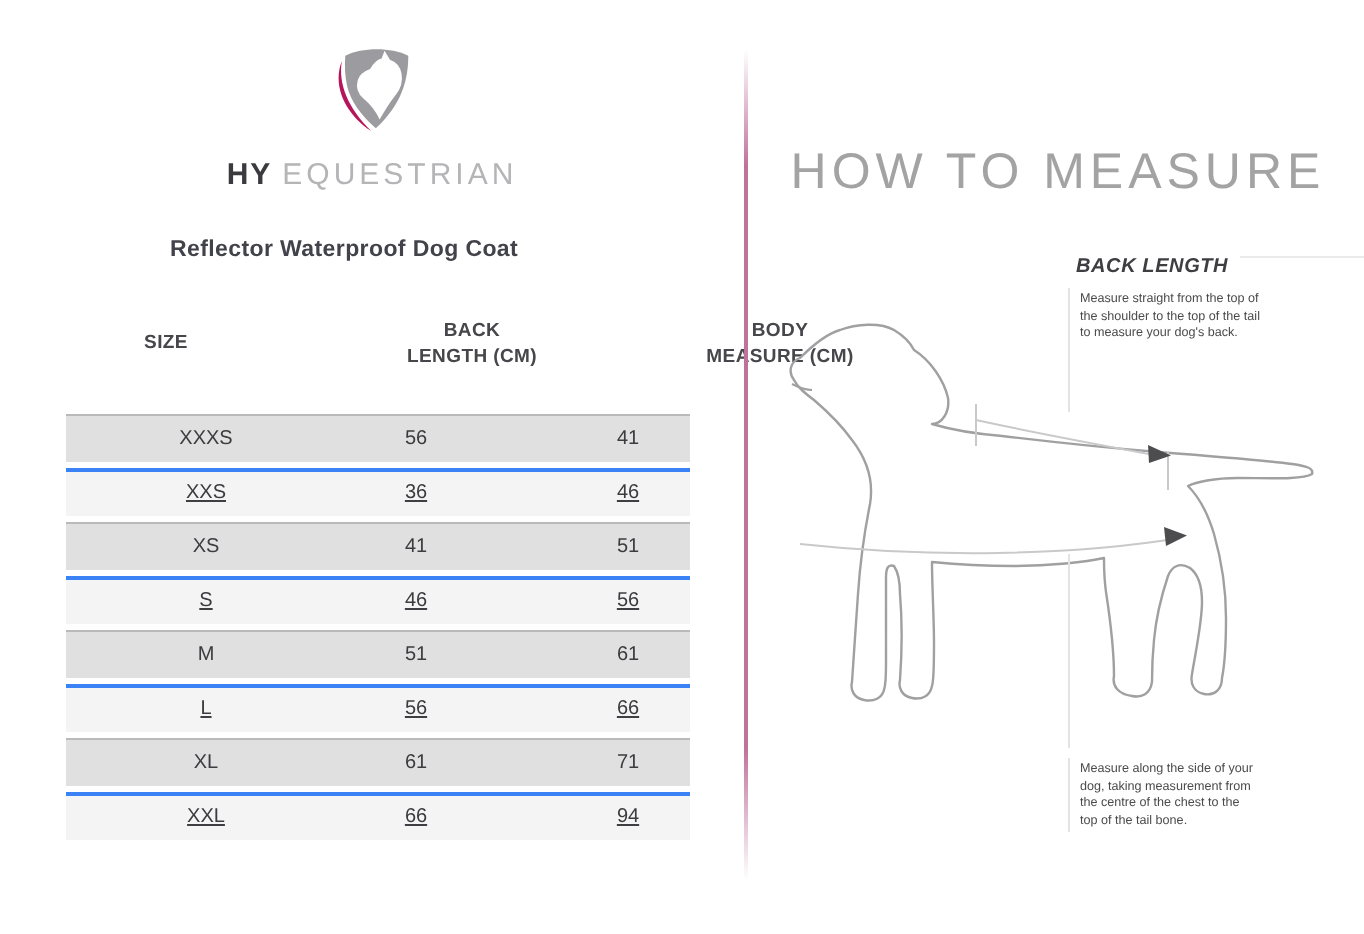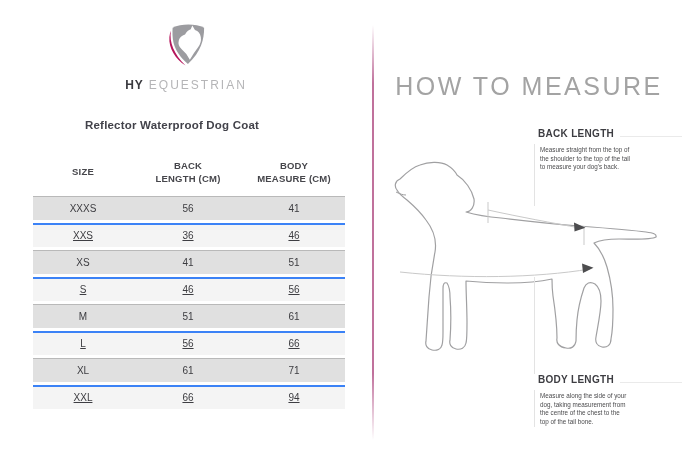--- a/index.html
+++ b/index.html
@@ -17,49 +17,49 @@
   *{margin:0;padding:0;box-sizing:border-box;}
   html,body{width:682px;height:467px;}
   body{
     position:relative;background:#ffffff;overflow:hidden;
     font-family:"Liberation Sans","DejaVu Sans",sans-serif;
     color:var(--ink);
   }
   
   .logo-block{position:absolute;left:106px;top:22px;width:160px;text-align:center;}
   .logo-block svg{display:inline-block;}
-  .logo-text{margin-top:6px;font-size:12px;letter-spacing:2px;white-space:nowrap;}
+  .logo-text{margin-top:6px;font-size:15px;letter-spacing:2px;white-space:nowrap;}
   .logo-text .hy{font-weight:700;color:#3a3a3f;margin-right:5px;letter-spacing:1px;}
   .logo-text .eq{font-weight:400;color:#b5b5b7;}
   .product-title{position:absolute;left:85px;top:119px;width:320px;
     font-size:11.5px;font-weight:700;color:#42424a;letter-spacing:.2px;}
   .size-table{position:absolute;left:33px;top:160px;width:312px;}
   .thead{display:grid;grid-template-columns:100px 110px 102px;align-items:center;
-    padding-bottom:10px;}
+    padding-bottom:21px;gap:48px;}
   .thead .hcell{text-align:center;font-size:9.5px;font-weight:700;color:#46464b;
     line-height:1.35;white-space:pre-line;letter-spacing:.2px;}
   .trow{display:grid;grid-template-columns:100px 110px 102px;align-items:center;
-    height:24px;margin-bottom:3px;}
+    height:24px;margin-bottom:3px;padding-left:20px;}
   .trow.dark{background:var(--row-dark);border-top:1px solid #b9b9b9;}
   .trow.light{background:var(--row-light);border-top:2px solid #3b82f6;text-decoration:underline;}
   .trow .cell{text-align:center;font-size:10px;color:#3c3c40;}
   
   .divider{position:absolute;left:372px;top:25px;width:2px;height:415px;
     background:linear-gradient(to bottom,
       rgba(192,113,156,0) 0%,
       var(--divider) 14%,
       var(--divider) 84%,
       rgba(192,113,156,0) 100%);}
   
   .measure-heading{position:absolute;left:376px;top:56px;width:306px;text-align:center;
     font-size:25px;font-weight:400;color:#a3a3a3;letter-spacing:2.5px;white-space:nowrap;margin-top:16px;}
   .note{position:absolute;width:148px;}
   .note-back{left:534px;top:128px;}
   .note-body{left:534px;top:374px;}
-  .note-head{display:flex;align-items:flex-end;}
+  .note-head{display:flex;font-style:italic;}
   .note-title{font-size:10px;font-weight:700;color:#3d3d42;letter-spacing:.3px;
     padding-left:4px;white-space:nowrap;}
   .note-rule{flex:1;height:1px;background:#eaeaea;margin-left:6px;margin-bottom:2px;}
   .note-text{margin-top:5px;padding-left:5px;padding-top:2px;width:96px;
     font-size:6.3px;line-height:8.7px;color:var(--ink-soft);
     border-left:1px solid var(--line-soft);}
   .note-back .note-text{min-height:62px;}
   .body-connector{position:absolute;left:534px;top:277px;width:1px;height:97px;
     background:var(--line-soft);}
   .dog-wrap{position:absolute;left:385px;top:150px;width:290px;height:210px;}
@@ -202,18 +202,14 @@
 <div class="note note-back">
   <div class="note-head">
     <span class="note-title">BACK LENGTH</span>
     <span class="note-rule"></span>
   </div>
   <div class="note-text">Measure straight from the top of the shoulder to the top of the tail to measure your dog's back.</div>
 </div>
 
 <div class="body-connector"></div>
 <div class="note note-body">
-  <div class="note-head">
-    <span class="note-title">BODY LENGTH</span>
-    <span class="note-rule"></span>
-  </div>
   <div class="note-text">Measure along the side of your dog, taking measurement from the centre of the chest to the top of the tail bone.</div>
 </div>
 
 </body></html>

